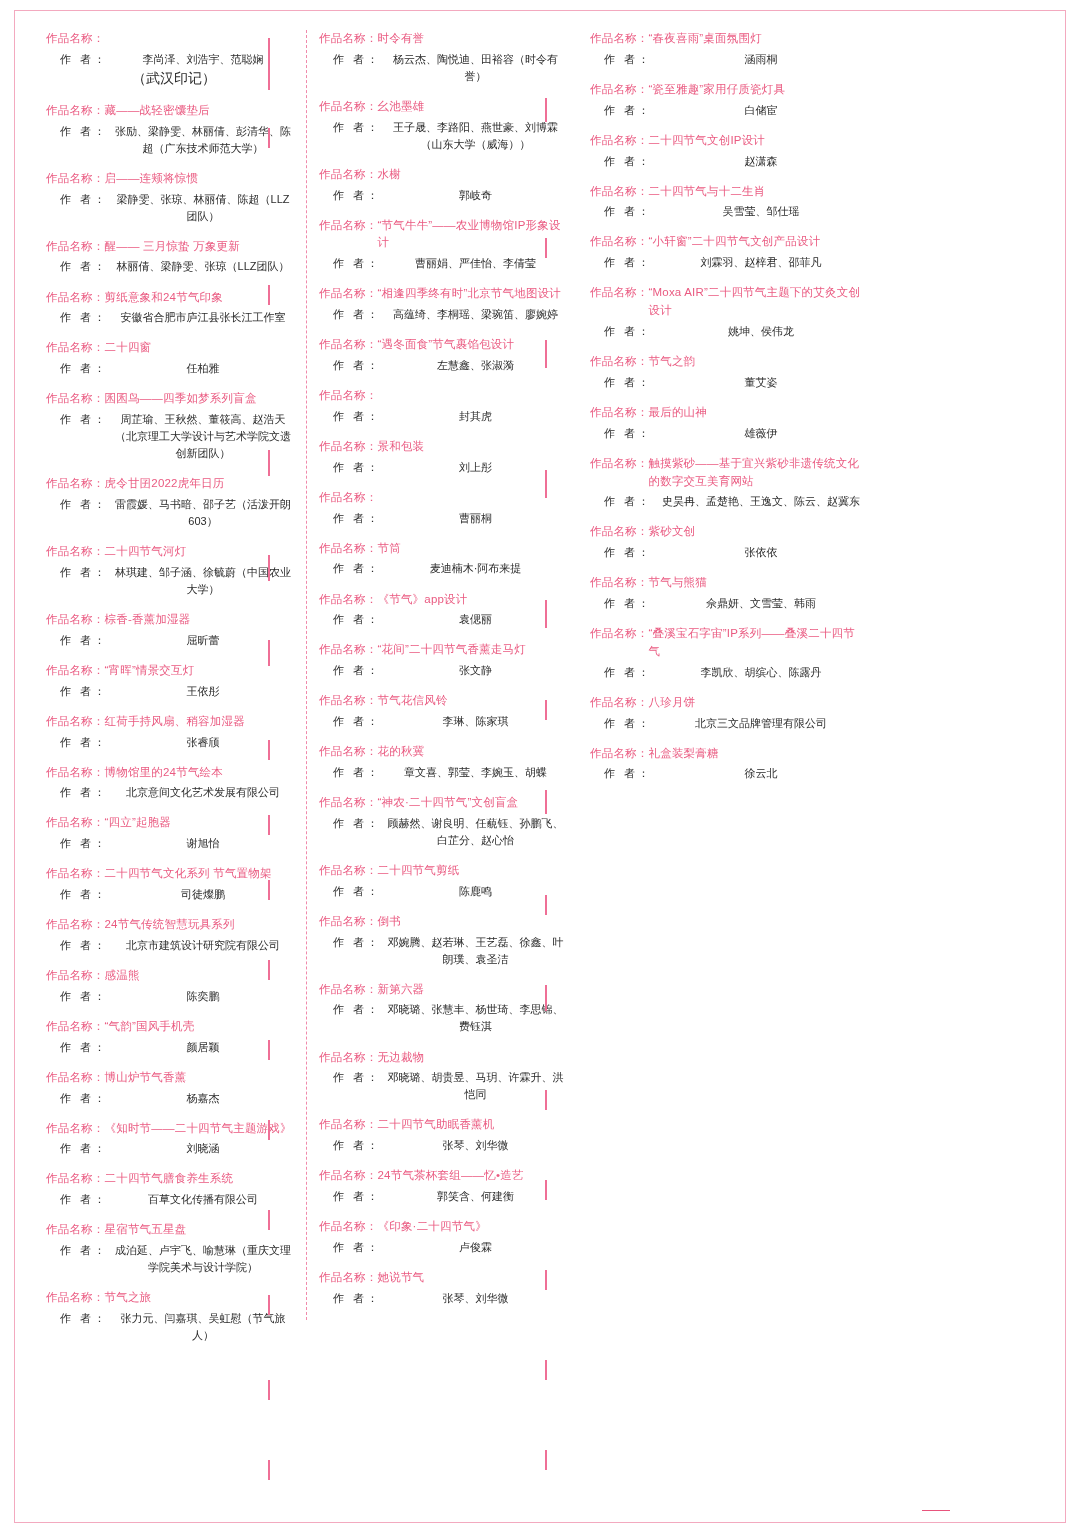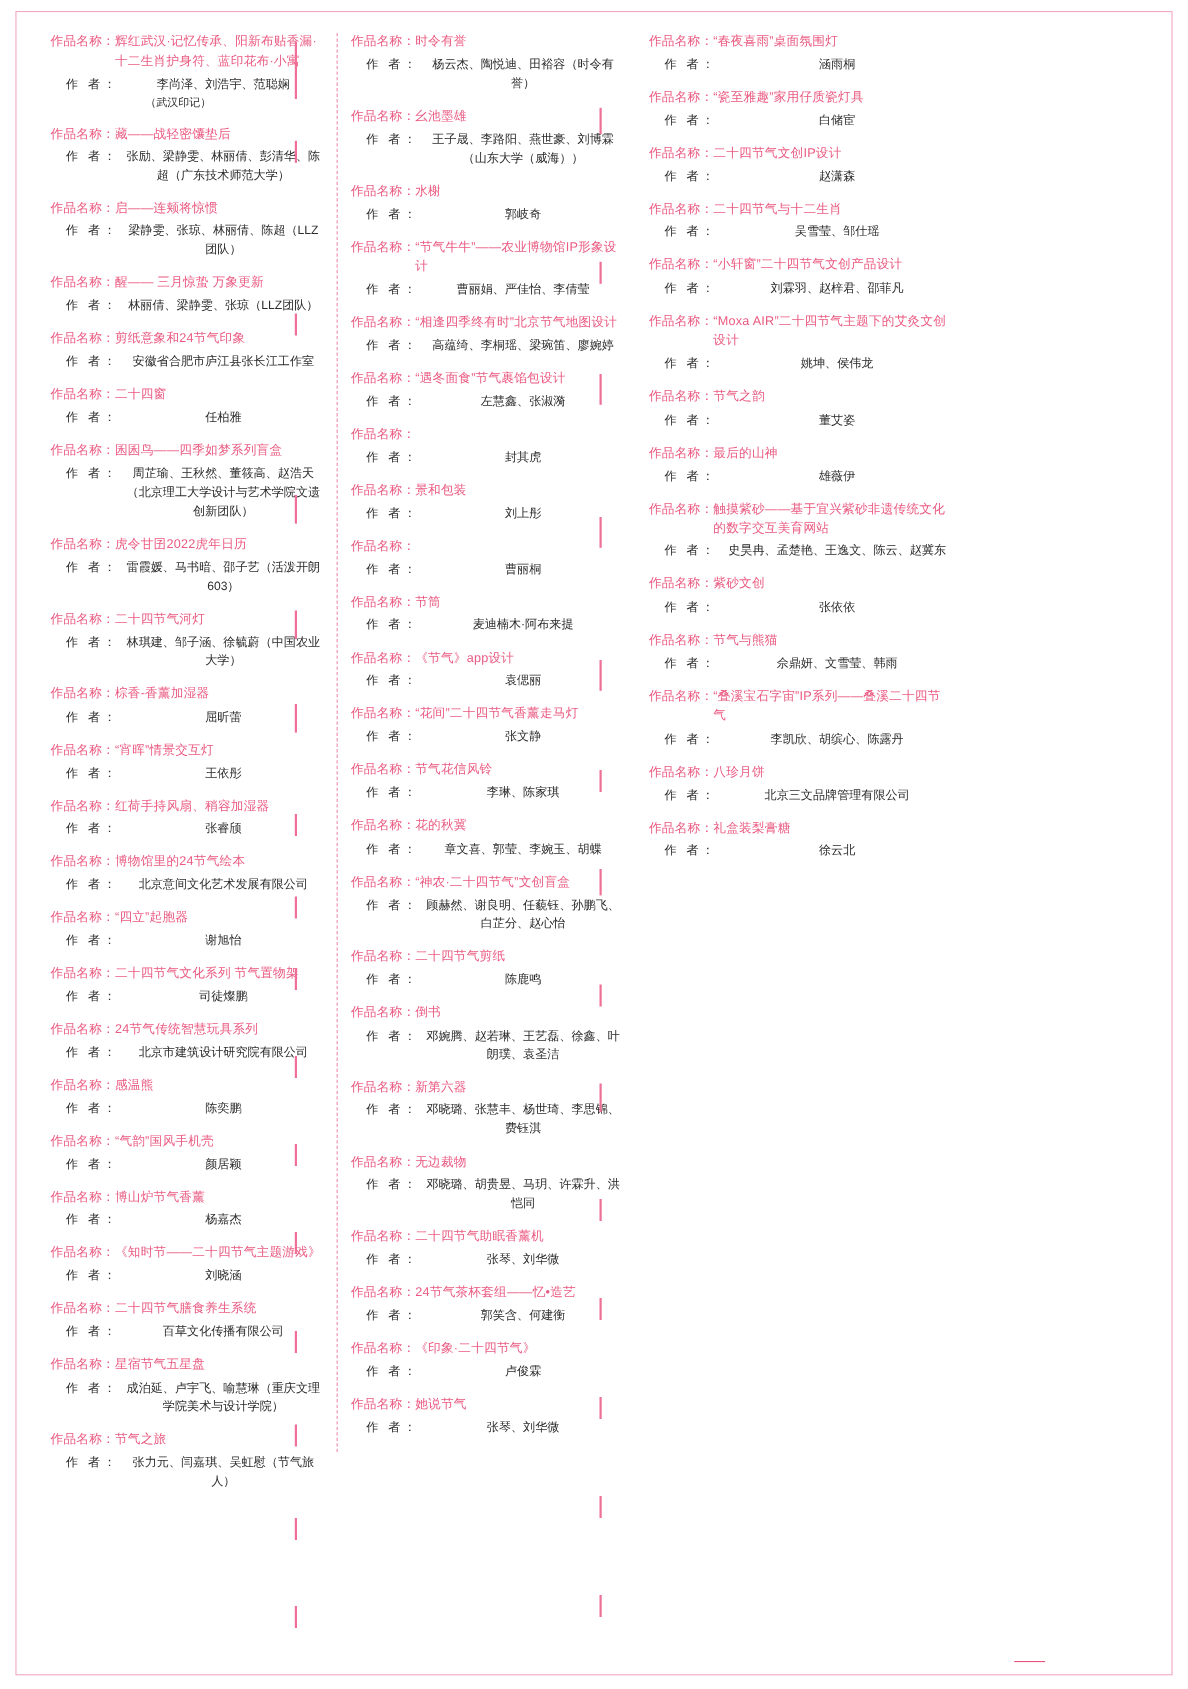--- a/index.html
+++ b/index.html
@@ -82,21 +82,21 @@
     color: #2b2b2b;
     letter-spacing: 3px;
     margin-right: 4px;
   }
   .author-text {
     flex: 1 1 auto;
     color: #2b2b2b;
     text-align: center;
   }
   .sub-line {
-    font-size: 10px;
+    font-size: 14px;
     line-height: 1.5;
     color: #2b2b2b;
     padding-left: 86px;
   }
   .tick {
     position: absolute;
     width: 2px;
     background: #ef6f96;
   }
   .footer-mark {
@@ -114,21 +114,20 @@
 <div class="page">
   <div class="page-border"></div>
 
   <div class="columns">
 
     <div class="col col-1">
 
     <div class="entry">
           <div class="title-line">
             <span class="label">作品名称：</span>
-            <span class="title-text">辉红武汉·记忆传承、阳新布贴香漏·十二生肖护身符、蓝印花布·小寓</span>
           </div>
           <div class="author-line">
             <span class="author-label">作    者：</span>
             <span class="author-text">李尚泽、刘浩宇、范聪娴</span>
           </div>
           <div class="sub-line">（武汉印记）</div>
         </div>
         <div class="entry">
           <div class="title-line">
             <span class="label">作品名称：</span>

